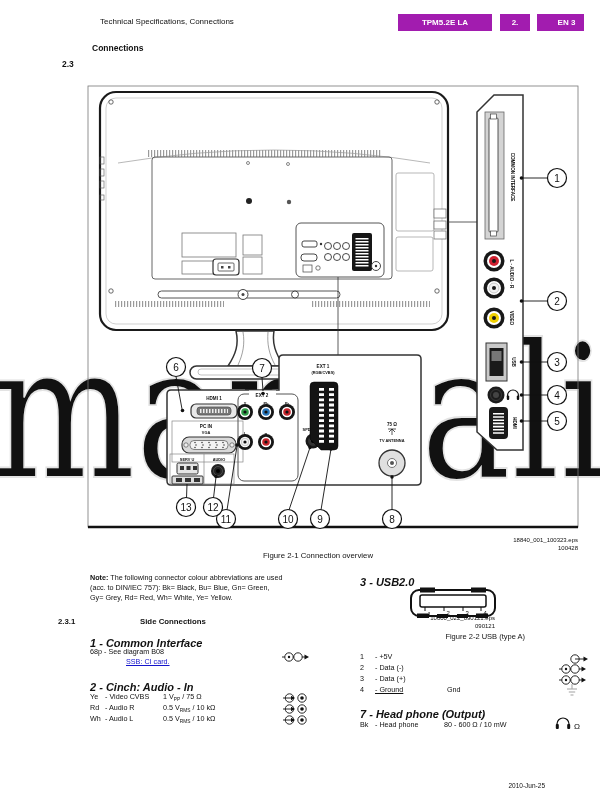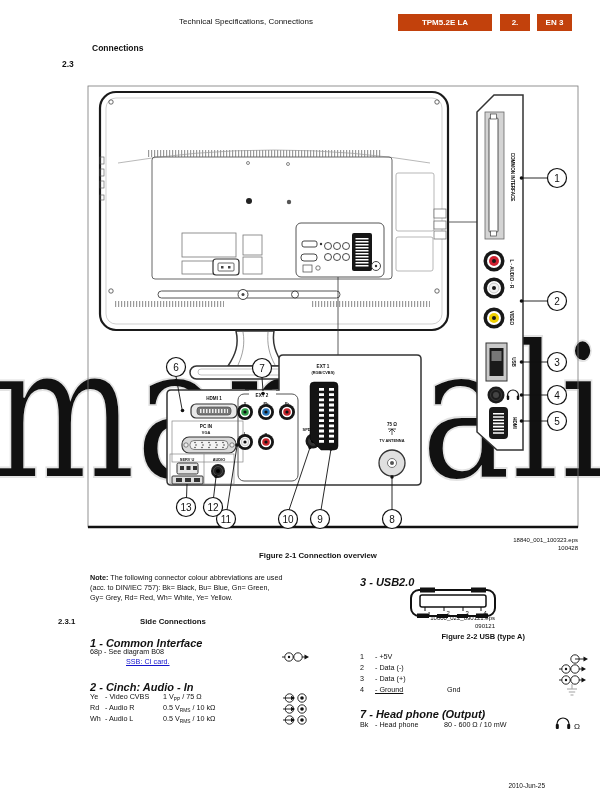--- a/index.html
+++ b/index.html
@@ -3,41 +3,41 @@
 <meta charset="utf-8">
 <style>
   html,body{margin:0;padding:0;background:#888;}
   .page{position:relative;width:600px;height:806px;background:#fff;overflow:hidden;
         font-family:"Liberation Sans",sans-serif;color:#111;}
   .abs{position:absolute;}
   .t{font-size:7.2px;white-space:nowrap;color:#111;}
   .b{font-weight:bold;}
   .bi{font-weight:bold;font-style:italic;font-size:11px;white-space:nowrap;}
   .h1{font-weight:bold;font-size:8.5px;white-space:nowrap;}
-  .badge{background:#c2410c;color:#fff;font-weight:bold;font-size:8px;text-align:center;
+  .badge{background:#a21caf;color:#fff;font-weight:bold;font-size:8px;text-align:center;
          height:17px;line-height:17px;}
   .eps{font-size:6px;text-align:right;line-height:8px;white-space:nowrap;}
-  .cap{font-weight:bold;font-size:7.8px;text-align:center;white-space:nowrap;}
+  .cap{font-weight:normal;font-size:7.8px;text-align:center;white-space:nowrap;}
   .link{color:#1414cc;text-decoration:underline;}
   .sub{font-size:4.8px;vertical-align:-1.5px;}
   svg text{font-family:"Liberation Sans",sans-serif;fill:#111;}
   .pl{font-size:4.6px;font-weight:bold;}
   .pxs{font-size:3.9px;font-weight:bold;}
   .co{font-size:10px;}
   .usbn{font-size:6px;}
 </style>
 </head>
 <body>
 
 <div class="page">
 
-  <div class="abs t" style="top:17px;left:100px;width:292px;text-align:center;font-size:8px;">Technical Specifications, Connections</div>
+  <div class="abs t" style="top:17px;left:100px;width:292px;text-align:left;font-size:8px;">Technical Specifications, Connections</div>
   <div class="abs badge" style="top:14px;left:398px;width:94px;">TPM5.2E LA</div>
   <div class="abs badge" style="top:14px;left:500px;width:30px;">2.</div>
-  <div class="abs badge" style="top:14px;left:537px;width:35px;">EN 3</div>
+  <div class="abs badge" style="top:14px;left:537px;width:35px;padding-left:12px;">EN 3</div>
 
   <div class="abs h1" style="top:43px;left:62px;margin-top:16px;">2.3</div>
   <div class="abs h1" style="top:43px;left:92px;">Connections</div>
 
   <svg class="abs" style="top:85px;left:0;" width="600" height="460" viewBox="0 0 600 460">
 
     <text x="-8" y="392" textLength="616" lengthAdjust="spacingAndGlyphs" style="font-family:'DejaVu Serif',serif;font-size:185px;" fill="none" stroke="#e3e3e3" stroke-width="1.8">manuali</text>
 
     <rect x="88" y="1" width="490" height="441" fill="none" stroke="#777" stroke-width="0.8"></rect>
     <line x1="88" y1="442" x2="578" y2="442" stroke="#111" stroke-width="2.4"></line>

